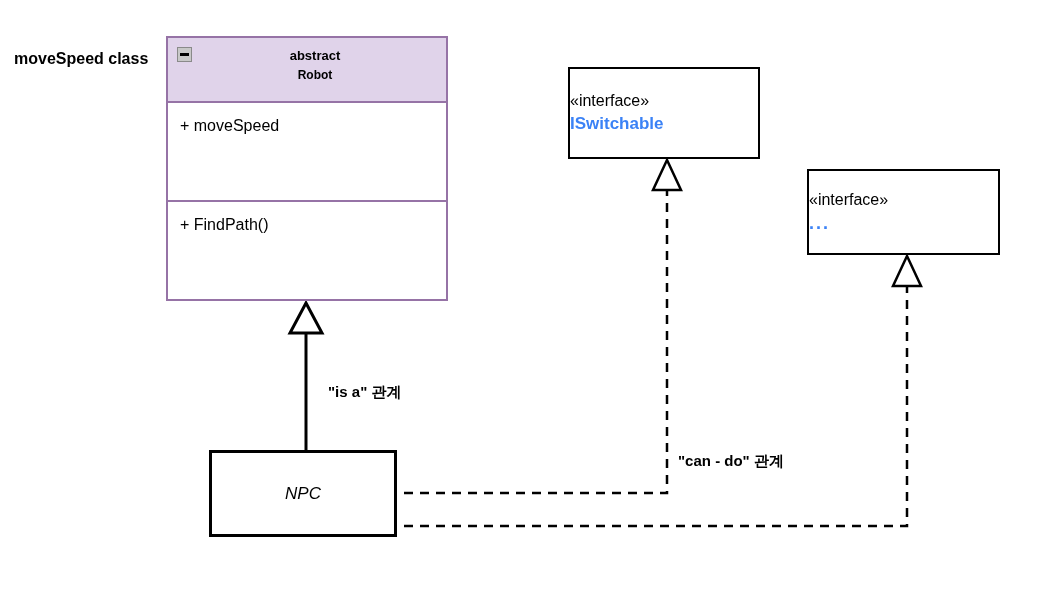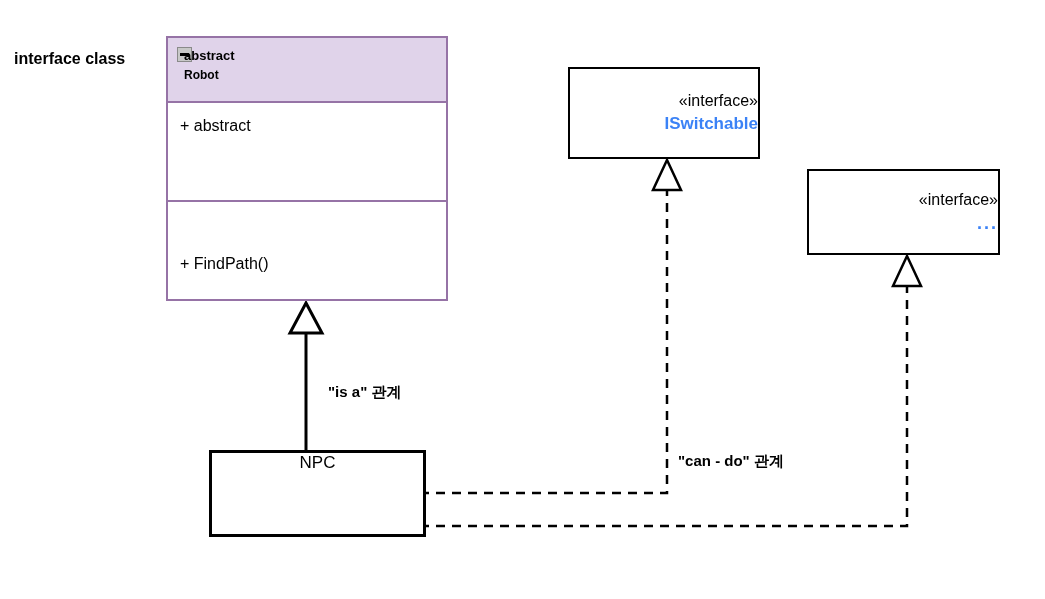--- a/index.html
+++ b/index.html
@@ -65,21 +65,21 @@
     display: block;
     width: 9px;
     height: 3px;
     background: #000000;
   }
   .ac-header-text {
     position: absolute;
     left: 16px;
     right: 0;
     top: 9px;
-    text-align: left;
+    text-align: center;
     color: #000000;
   }
   .ac-stereotype {
     font-size: 13px;
     font-weight: bold;
     line-height: 17px;
   }
   .ac-name {
     font-size: 12px;
     font-weight: bold;
@@ -88,35 +88,34 @@
   .ac-section {
     box-sizing: border-box;
     padding: 12px 0 0 12px;
   }
   .ac-attributes {
     height: 99px;
     border-bottom: 2px solid #9673a6;
   }
   .ac-operations {
     height: 97px;
-    margin-top: 39px;
   }
   .ac-member {
     font-size: 16px;
     color: #000000;
     line-height: 22px;
     margin-bottom: 24px;
   }
 
   
   .iface {
     border: 2.5px solid #000000;
     display: flex;
     flex-direction: column;
-    align-items: flex-end;
+    align-items: flex-start;
     justify-content: center;
   }
   .iface-1 {
     left: 568px;
     top: 67px;
     width: 192px;
     height: 92px;
   }
   .iface-2 {
     left: 807px;
@@ -137,26 +136,27 @@
   }
   .iface-name.dots {
     font-size: 18px;
     letter-spacing: 2px;
   }
 
   
   .concrete-class {
     left: 209px;
     top: 450px;
-    width: 217px;
+    width: 188px;
     height: 87px;
     border: 3px solid #000000;
     display: flex;
-    align-items: flex-start;
+    align-items: center;
     justify-content: center;
+    font-style: italic;
   }
   .cc-name {
     font-size: 17px;
     color: #000000;
   }
 
   
   .annotation {
     position: absolute;
     font-size: 15px;
@@ -196,21 +196,21 @@
       <div class="collapse-btn">
         <span></span>
       </div>
       <div class="ac-header-text">
         <div class="ac-stereotype">abstract</div>
         <div class="ac-name">Robot</div>
       </div>
     </div>
 
     <div class="ac-section ac-attributes">
-      <div class="ac-member">+ abstract</div>
+      <div class="ac-member">+ moveSpeed</div>
     </div>
 
     <div class="ac-section ac-operations">
       <div class="ac-member">+ FindPath()</div>
     </div>
   </div>
 
   <div class="uml-box iface iface-1">
     <div class="iface-stereotype">«interface»</div>
     <div class="iface-name">ISwitchable</div>
@@ -218,17 +218,17 @@
 
   <div class="uml-box iface iface-2">
     <div class="iface-stereotype">«interface»</div>
     <div class="iface-name dots">...</div>
   </div>
 
   <div class="uml-box concrete-class">
     <div class="cc-name">NPC</div>
   </div>
 
-  <div class="annotation anno-abstract-class">interface class</div>
+  <div class="annotation anno-abstract-class">moveSpeed class</div>
   <div class="annotation anno-is-a">"is a" 관계</div>
   <div class="annotation anno-can-do">"can - do" 관계</div>
 
 </div>
 
 </body></html>

